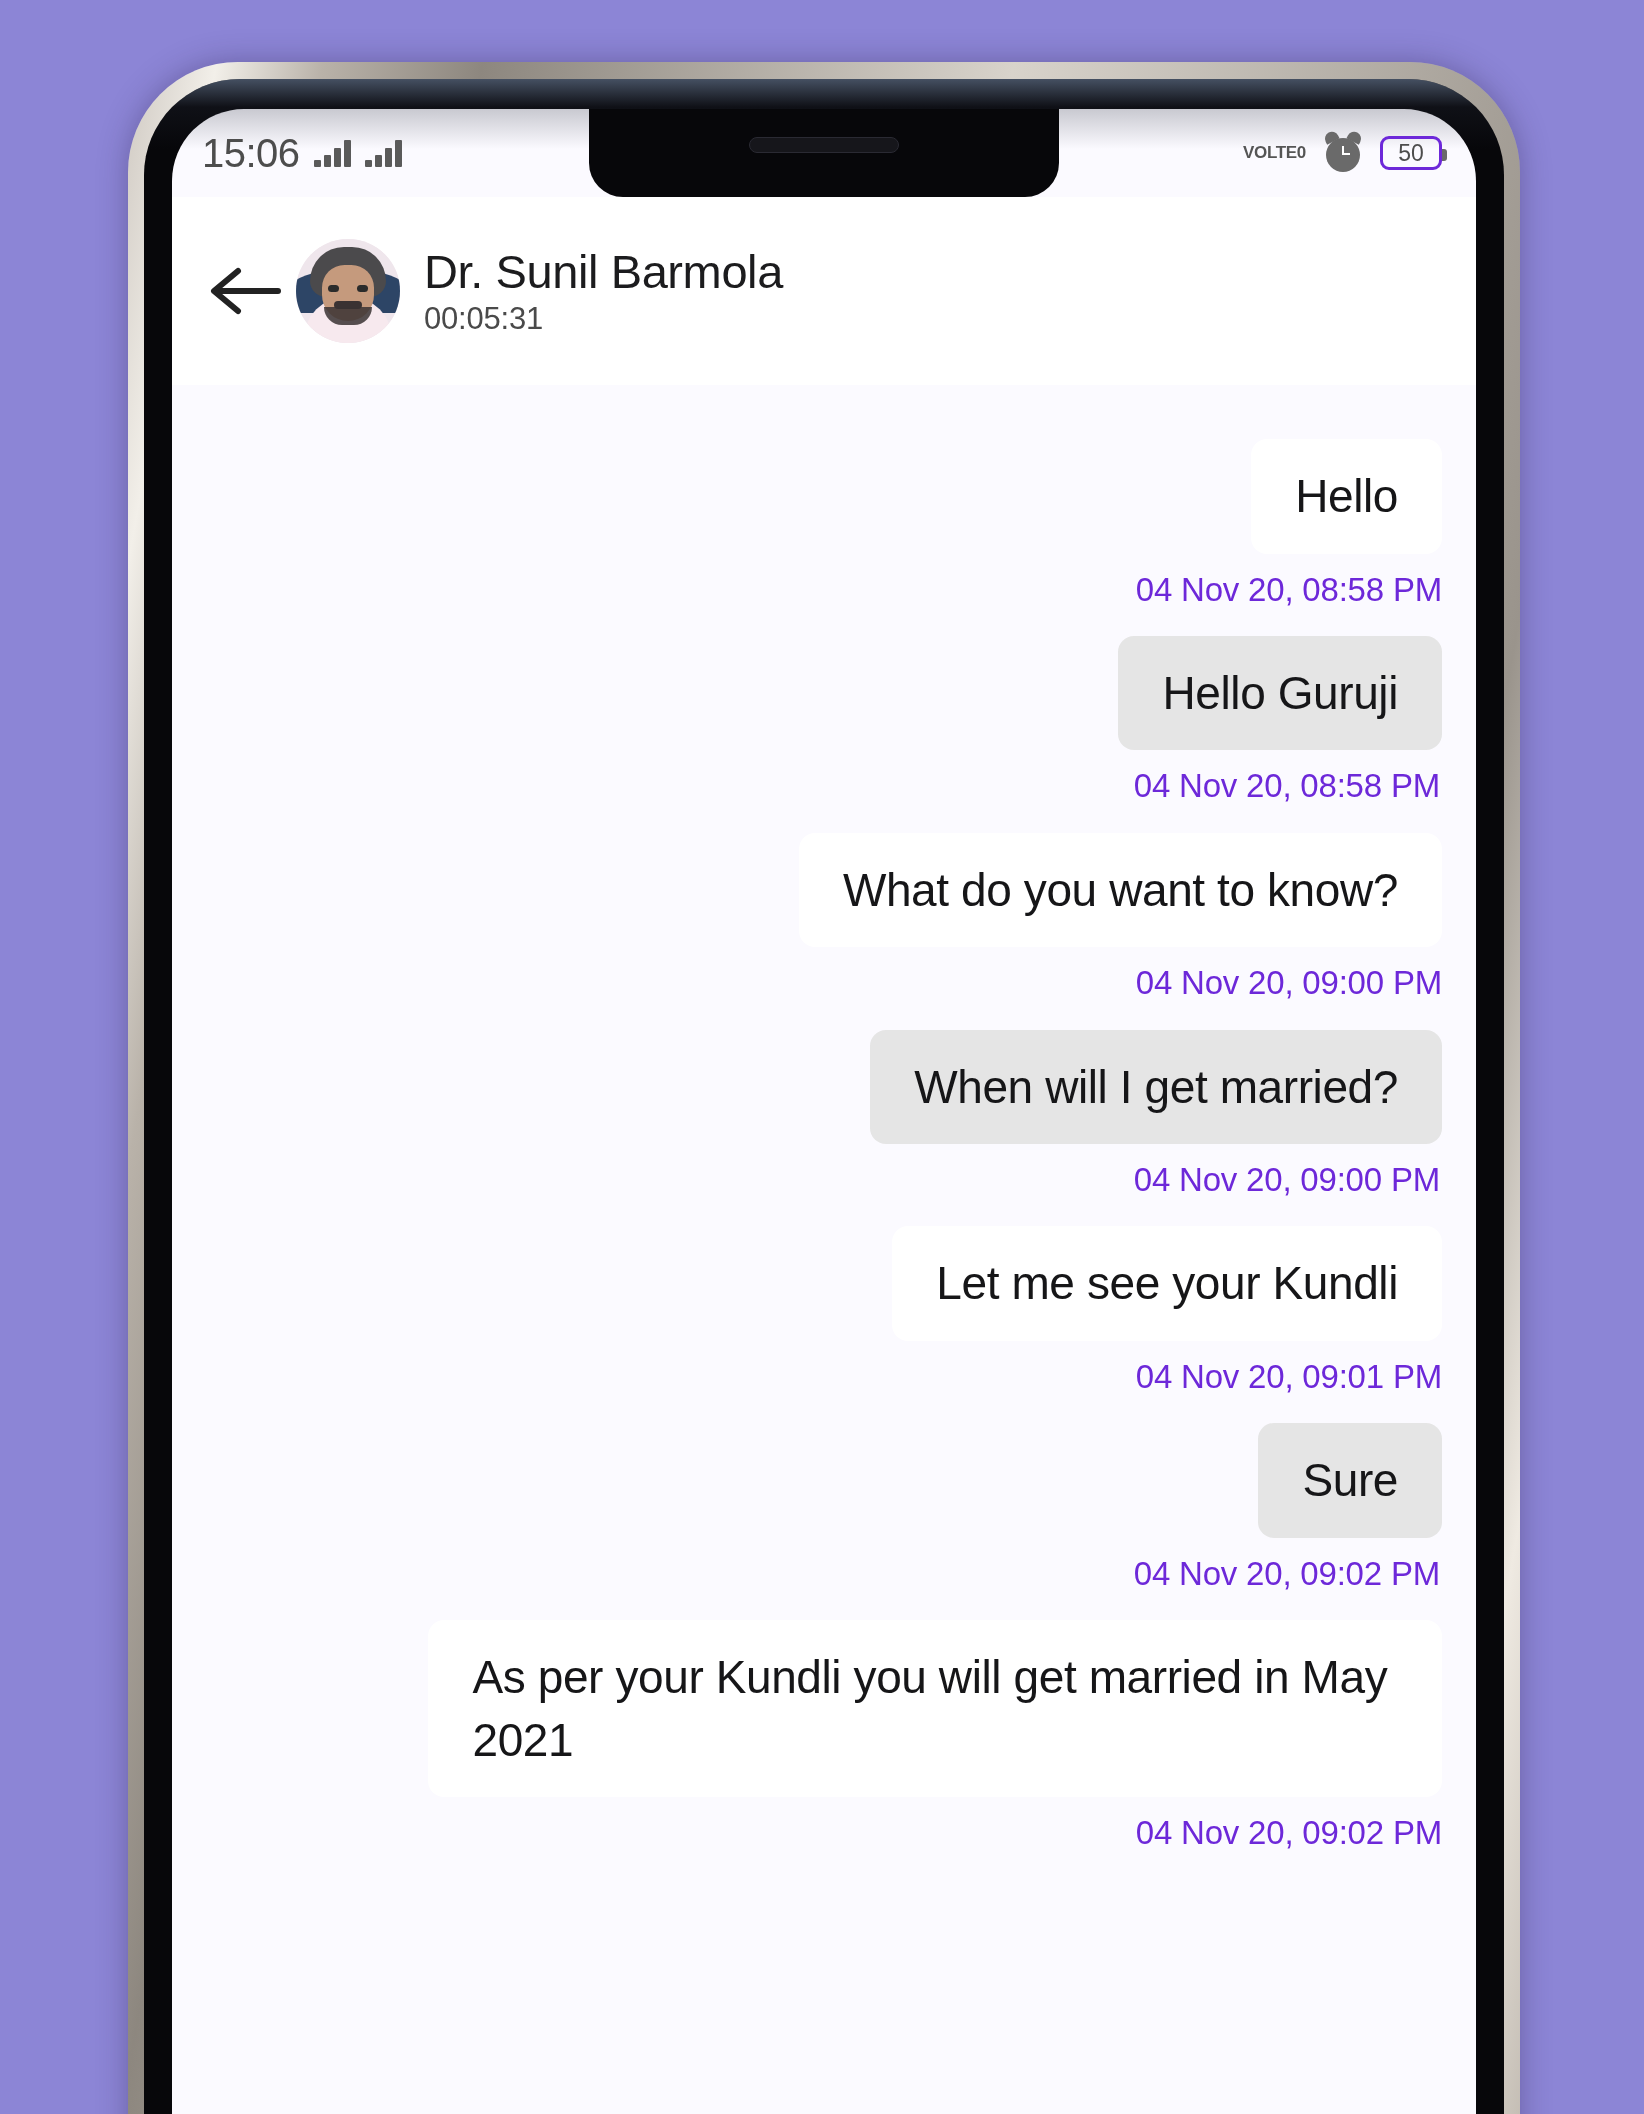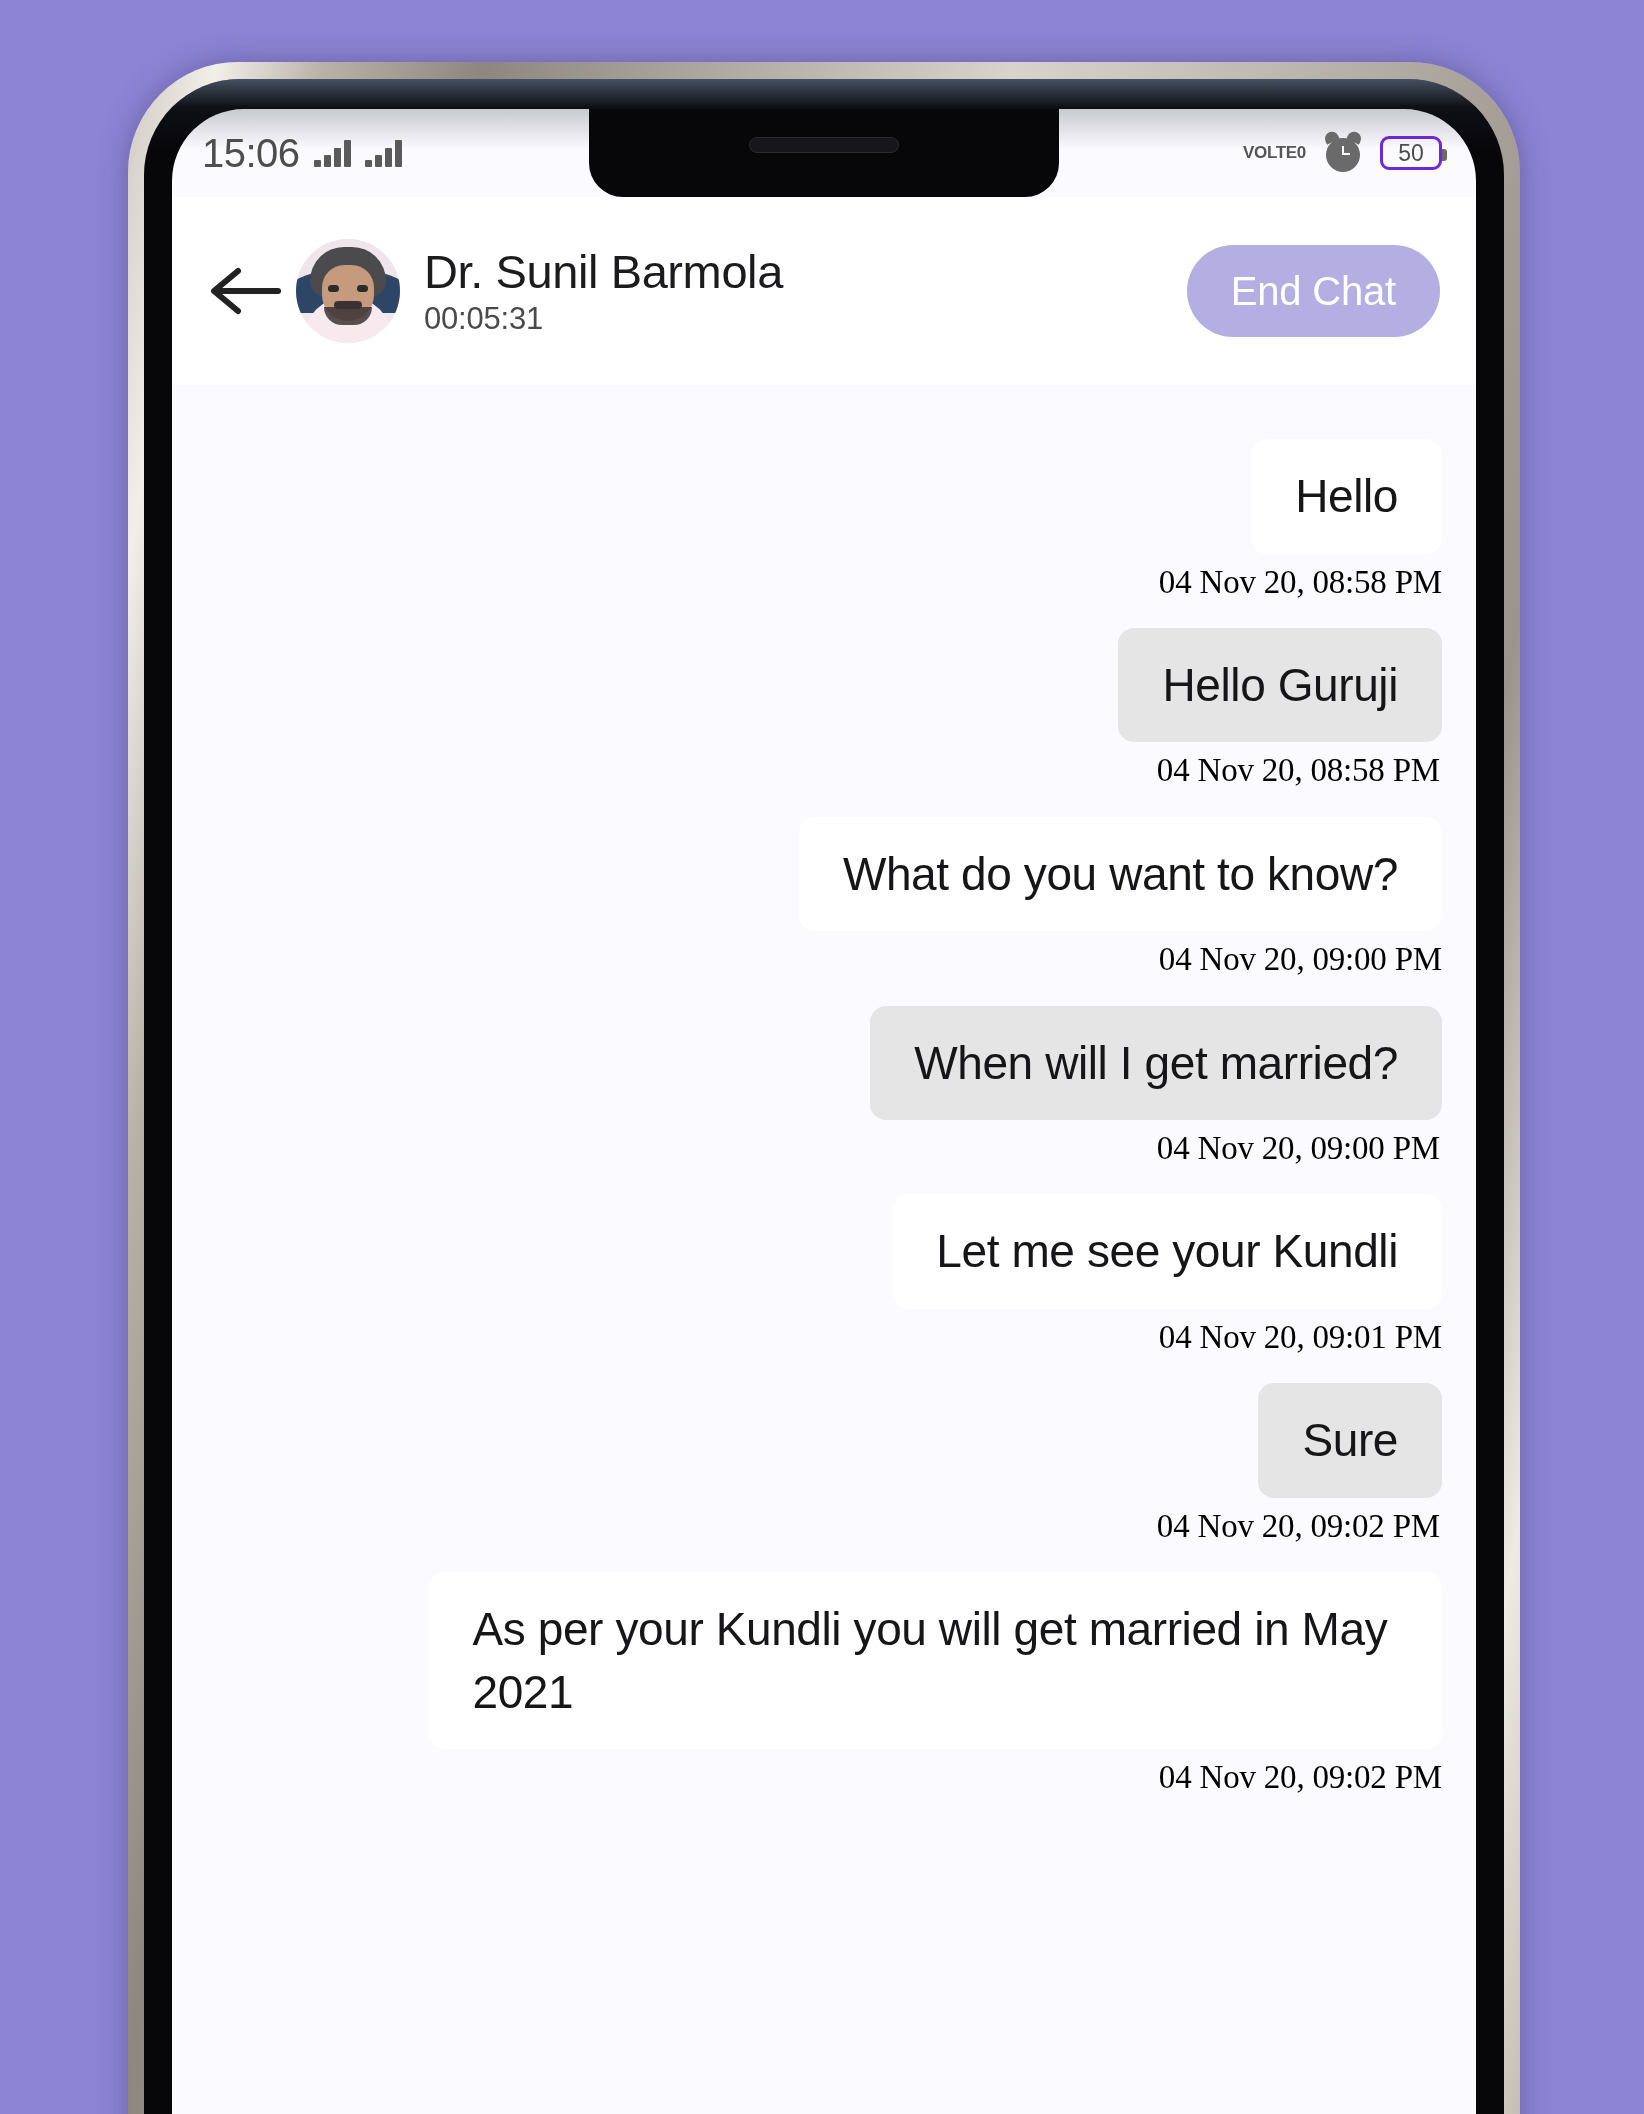--- a/index.html
+++ b/index.html
@@ -319,26 +319,25 @@
     color: #161618;
     padding: 26px 44px;
     border-radius: 16px;
     word-wrap: break-word;
   }
   .msg-row.left  .bubble { background: #ffffff; }
   .msg-row.right .bubble { background: #e5e5e5; }
 
   .stamp {
     font-size: 33px;
-    color: #000000;
+    color: #6d28d9;
     letter-spacing: -0.2px;
-    margin-top: 10px;
+    margin-top: 18px;
     margin-bottom: 14px;
     line-height: 1.1;
-    font-family: Liberation Serif, serif;
   }
   .msg-row.left  .stamp { padding-left: 2px; }
   .msg-row.right .stamp { padding-right: 2px; }
 </style>
 </head>
 <body>
 
 <div class="phone-outer">
   <div class="phone-bezel">
     <div class="screen">
@@ -398,21 +397,20 @@
           <span class="av-eye r"></span>
           <span class="av-mous"></span>
           <span class="av-beard"></span>
         </div>
 
         <div class="header-text">
           <div class="doctor-name">Dr. Sunil Barmola</div>
           <div class="call-timer">00:05:31</div>
         </div>
 
-        <button class="end-chat-btn">End Chat</button>
       </div>
 
       <div class="chat-body">
           <div class="msg-row left">
             <div class="bubble">Hello</div>
             <div class="stamp">04 Nov 20, 08:58 PM</div>
           </div>
           <div class="msg-row right">
             <div class="bubble">Hello Guruji</div>
             <div class="stamp">04 Nov 20, 08:58 PM</div>

